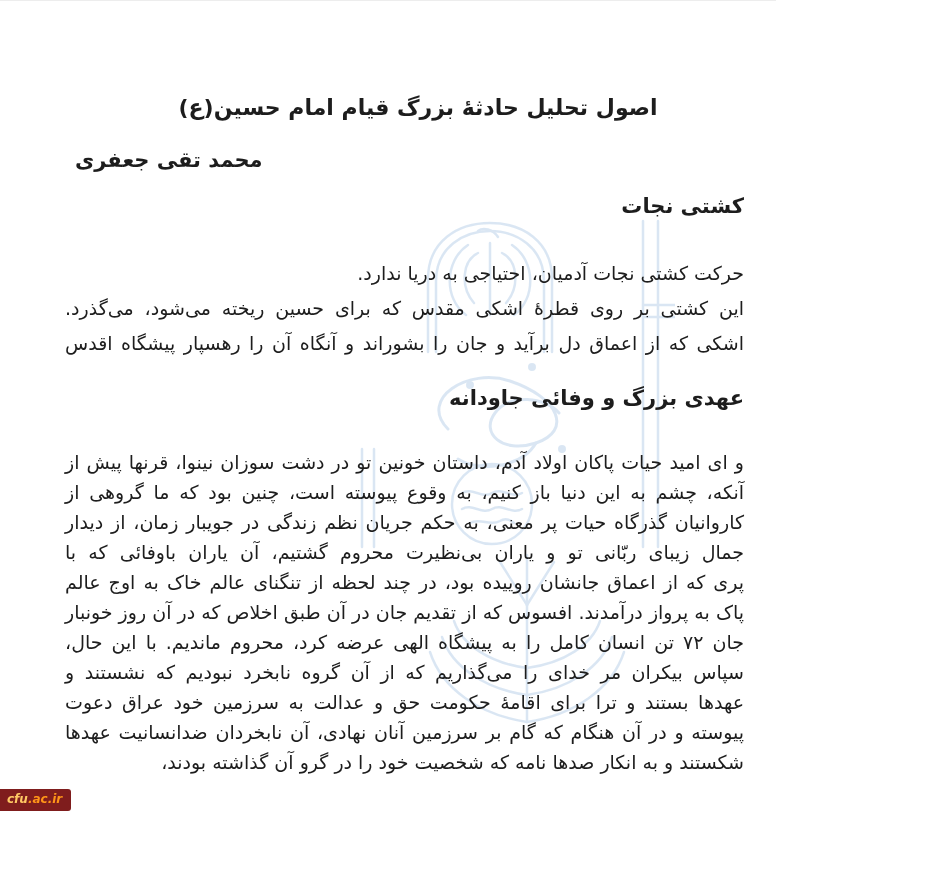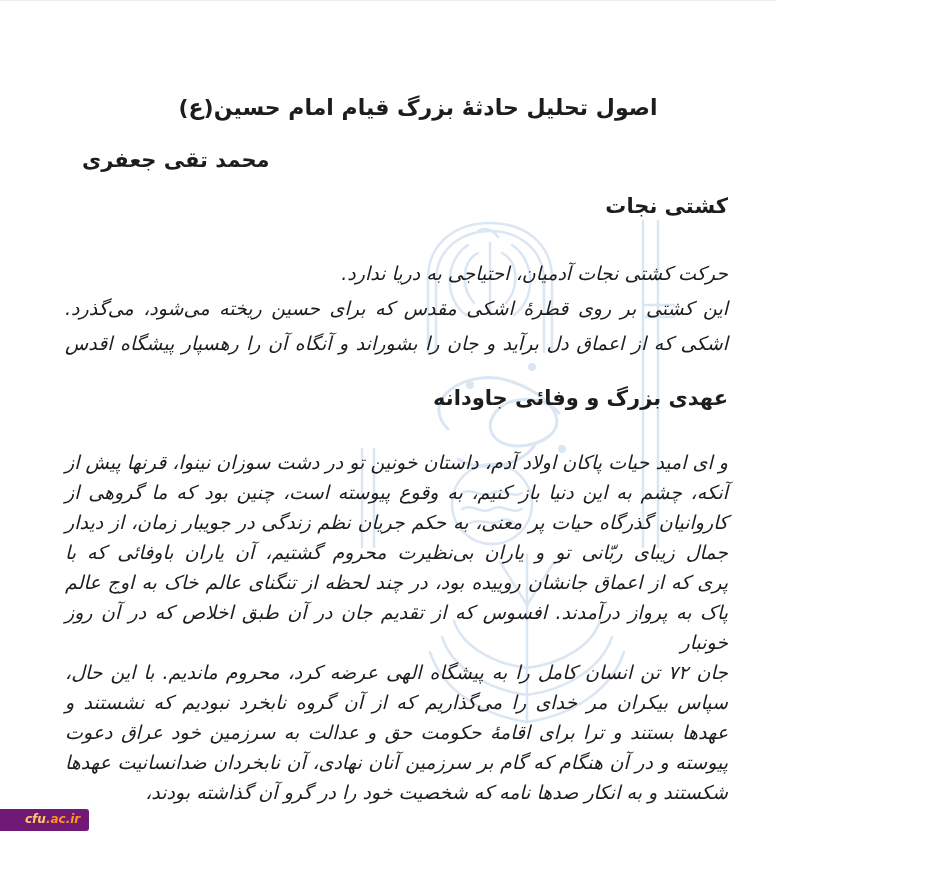--- a/index.html
+++ b/index.html
@@ -8,36 +8,36 @@
     overflow:hidden;color:#1d1d1d;
     font-family:"DejaVu Sans",sans-serif;
     border-top:1px solid #ededed;
   }
   .watermark{position:absolute;left:330px;top:216px;width:345px;height:650px;opacity:.42;pointer-events:none;}
   .title{
     position:absolute;top:94px;left:30px;right:-30px;text-align:center;
     font-size:22px;font-weight:bold;direction:rtl;
   }
   .author{
-    position:absolute;top:147px;left:82px;
+    position:absolute;top:147px;left:75px;
     font-size:21px;font-weight:bold;direction:rtl;
   }
-  .content{position:absolute;top:188px;right:48px;left:65px;direction:rtl;}
+  .content{position:absolute;top:188px;right:32px;left:65px;direction:rtl;}
   .sec-heading{font-size:21px;font-weight:bold;line-height:34px;text-align:right;}
   .para{margin:0;}
   .para.p1{margin-top:33px;margin-bottom:20px;}
   .para.p2{margin-top:32px;}
-  .line{font-size:19px;text-align:right;white-space:normal;font-style:italic;}
+  .line{font-size:19px;text-align:right;white-space:normal;}
   .p1 .line{line-height:35px;}
   .p2 .line{line-height:30px;}
   .line.just{text-align:justify;text-align-last:justify;}
   .line.ind{padding-right:36px;}
   .badge{
-    position:absolute;left:0;top:808px;background:#701a75;
-    border-radius:0 3px 3px 0;padding:3px 9px 4px 25px;
+    position:absolute;left:0;top:788px;background:#7f1d1d;
+    border-radius:0 3px 3px 0;padding:3px 9px 4px 7px;
     font-size:12px;font-style:italic;font-weight:bold;line-height:15px;
     direction:ltr;
   }
   .badge .site{color:#ffc964;}
   .badge .domain{color:#ff9518;}
 </style>
 </head>
 <body>
 
 <div class="page">

